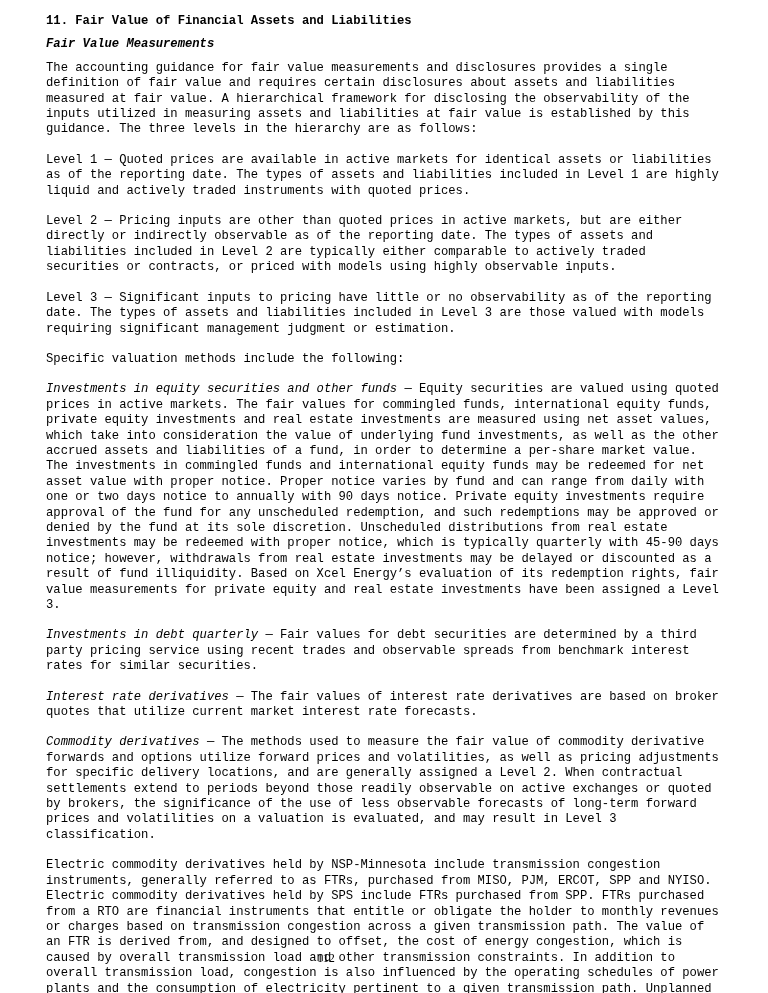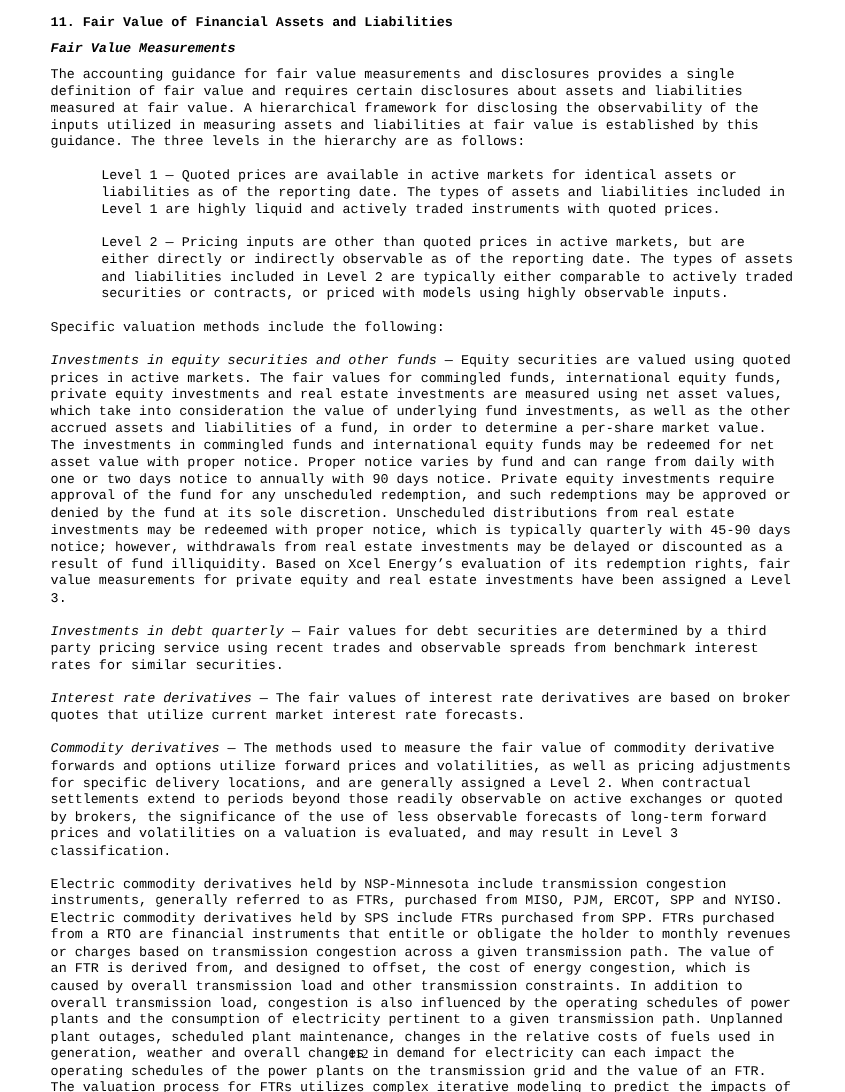--- a/index.html
+++ b/index.html
@@ -5,34 +5,35 @@
   html, body { margin: 0; padding: 0; background: #ffffff; }
   body {
     width: 768px; height: 993px; position: relative; overflow: hidden;
     font-family: "Liberation Serif", serif; color: #000;
     font-size: 12.2px; line-height: 15.4px;
   }
   .page { position: absolute; left: 46px; top: 14px; width: 680px; font-family: Liberation Mono, monospace; }
   .h1 { font-weight: bold; margin: 0 0 8px 0; }
   .h2 { font-weight: bold; font-style: italic; margin: 0 0 8px 0; }
   p { margin: 0 0 15px 0; }
-  .indent { margin-left: 46px; }
+  .indent { }
   .lead { font-style: italic; }
   .pagenum { position: absolute; top: 951px; left: 0; width: 652px; text-align: center; }
 </style>
 </head>
 <body>
 
 <div class="page">
   <div class="h1">11.  Fair Value of Financial Assets and Liabilities</div>
   <div class="h2">Fair Value Measurements</div>
   <p>The accounting guidance for fair value measurements and disclosures provides a single definition of fair value and requires certain disclosures about assets and liabilities measured at fair value.  A hierarchical framework for disclosing the observability of the inputs utilized in measuring assets and liabilities at fair value is established by this guidance.  The three levels in the hierarchy are as follows:</p>
 
   <p class="indent">Level 1 — Quoted prices are available in active markets for identical assets or liabilities as of the reporting date.  The types of assets and liabilities included in Level 1 are highly liquid and actively traded instruments with quoted prices.</p>
   <p class="indent">Level 2 — Pricing inputs are other than quoted prices in active markets, but are either directly or indirectly observable as of the reporting date.  The types of assets and liabilities included in Level 2 are typically either comparable to actively traded securities or contracts, or priced with models using highly observable inputs.</p>
+  <p class="indent">Level 3 — Significant inputs to pricing have little or no observability as of the reporting date.  The types of assets and liabilities included in Level 3 are those valued with models requiring significant management judgment or estimation.</p>
 
   <p>Specific valuation methods include the following:</p>
 
   <p><span class="lead">Investments in equity securities and other funds</span><span> — Equity securities are valued using quoted prices in active markets.  The fair values for commingled funds, international equity funds, private equity investments and real estate investments are measured using net asset values, which take into consideration the value of underlying fund investments, as well as the other accrued assets and liabilities of a fund, in order to determine a per-share market value.  The investments in commingled funds and international equity funds may be redeemed for net asset value with proper notice.  Proper notice varies by fund and can range from daily with one or two days notice to annually with 90 days notice.  Private equity investments require approval of the fund for any unscheduled redemption, and such redemptions may be approved or denied by the fund at its sole discretion.  Unscheduled distributions from real estate investments may be redeemed with proper notice, which is typically quarterly with 45-90 days notice; however, withdrawals from real estate investments may be delayed or discounted as a result of fund illiquidity.  Based on Xcel Energy’s evaluation of its redemption rights, fair value measurements for private equity and real estate investments have been assigned a Level 3.</span></p>
   <p><span class="lead">Investments in debt quarterly</span><span> — Fair values for debt securities are determined by a third party pricing service using recent trades and observable spreads from benchmark interest rates for similar securities.</span></p>
   <p><span class="lead">Interest rate derivatives</span><span> — The fair values of interest rate derivatives are based on broker quotes that utilize current market interest rate forecasts.</span></p>
   <p><span class="lead">Commodity derivatives</span><span> — The methods used to measure the fair value of commodity derivative forwards and options utilize forward prices and volatilities, as well as pricing adjustments for specific delivery locations, and are generally assigned a Level 2.  When contractual settlements extend to periods beyond those readily observable on active exchanges or quoted by brokers, the significance of the use of less observable forecasts of long-term forward prices and volatilities on a valuation is evaluated, and may result in Level 3 classification.</span></p>
 
   <p>Electric commodity derivatives held by NSP-Minnesota include transmission congestion instruments, generally referred to as FTRs, purchased from MISO, PJM, ERCOT, SPP and NYISO.  Electric commodity derivatives held by SPS include FTRs purchased from SPP.  FTRs purchased from a RTO are financial instruments that entitle or obligate the holder to monthly revenues or charges based on transmission congestion across a given transmission path.  The value of an FTR is derived from, and designed to offset, the cost of energy congestion, which is caused by overall transmission load and other transmission constraints.  In addition to overall transmission load, congestion is also influenced by the operating schedules of power plants and the consumption of electricity pertinent to a given transmission path.  Unplanned plant outages, scheduled plant maintenance, changes in the relative costs of fuels used in generation, weather and overall changes in demand for electricity can each impact the operating schedules of the power plants on the transmission grid and the value of an FTR.  The valuation process for FTRs utilizes complex iterative modeling to predict the impacts of forecasted changes in these drivers of transmission system congestion on the historical pricing of FTR purchases.</p>
 </div>

